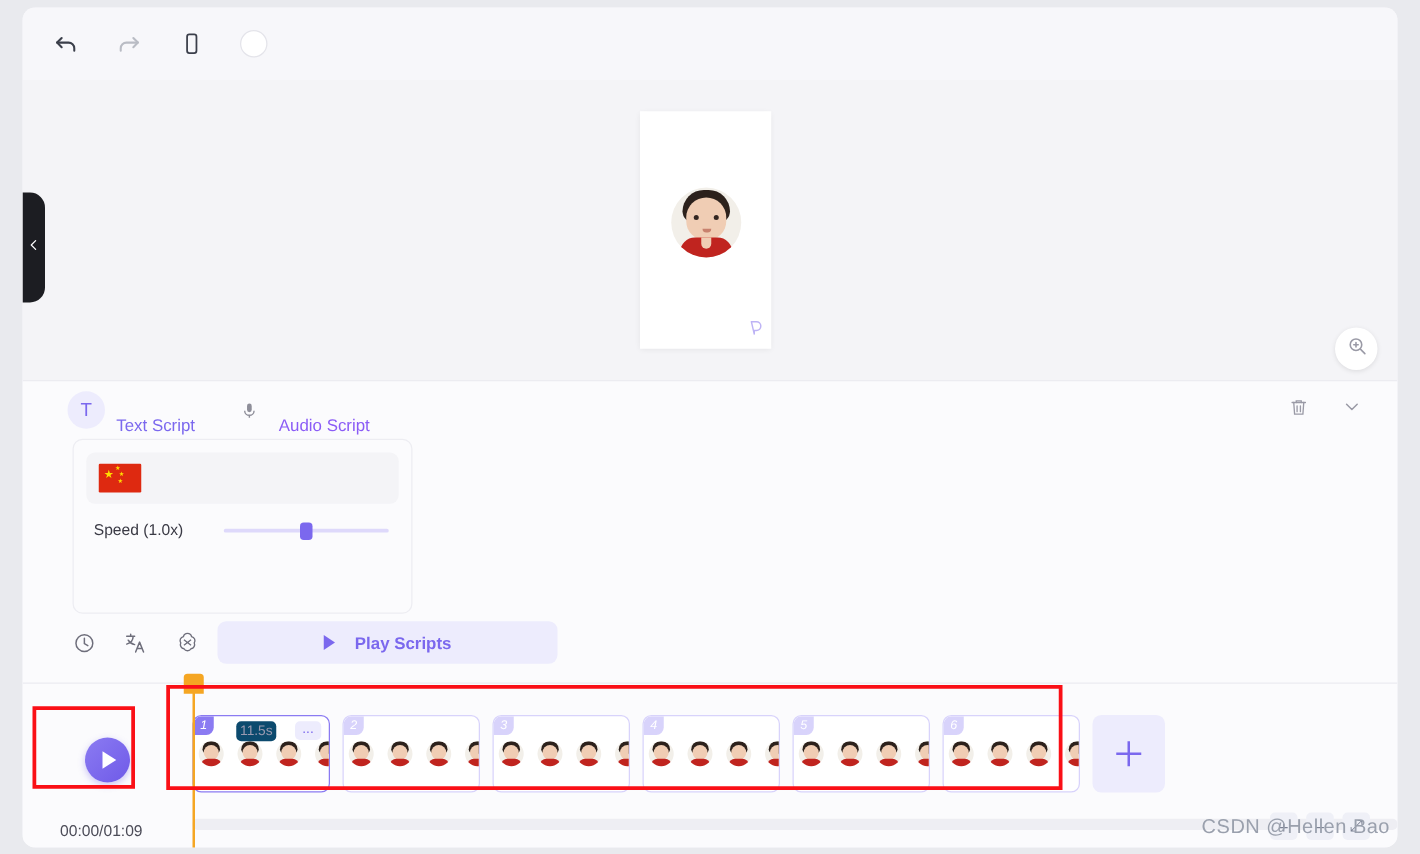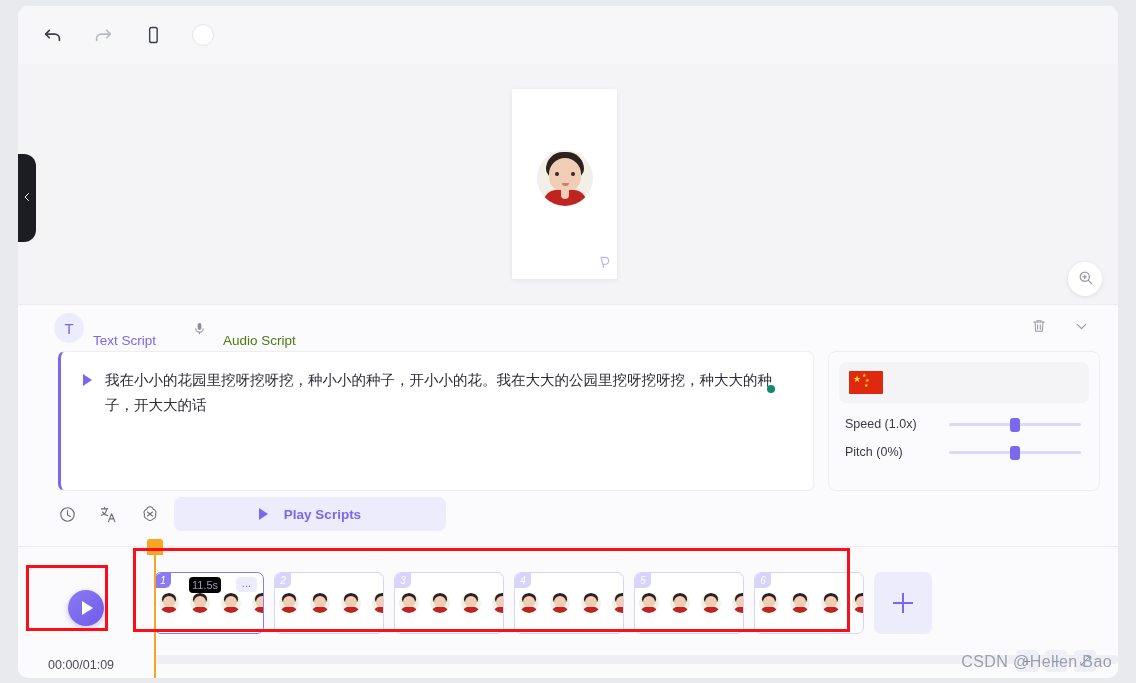--- a/index.html
+++ b/index.html
@@ -157,21 +157,21 @@
   .tab-badge {
     width: 30px; height: 30px;
     border-radius: 50%;
     background: #edecfd;
     color: #7b68ee;
     display: flex; align-items: center; justify-content: center;
     font-size: 15px; font-weight: 500;
   }
   .tab-label { font-size: 13.5px; color: #7b68ee; margin-top: 24px; }
   .tab.inactive .tab-badge { background: transparent; }
-  .tab.inactive .tab-label { color: #4d7c0f; }
+  .tab.inactive .tab-label { color: #8b5cf6; }
   .sp-head-spacer { flex: 1; }
   .sp-head-icon {
     width: 30px; height: 30px;
     display: flex; align-items: center; justify-content: center;
     cursor: pointer;
     margin-left: 12px;
   }
 
   
   .sp-body {
@@ -360,21 +360,21 @@
     font-size: 10px;
     width: 16px; height: 15px;
     display: flex; align-items: center; justify-content: center;
     border-radius: 6px 0 6px 0;
     font-style: italic;
     z-index: 2;
   }
   .clip.selected .clip-num { background: #8b7bf2; }
   .clip-dur {
     position: absolute; left: 34px; top: 4px;
-    background: #000000;
+    background: #0c4a6e;
     color: #9a9ab0;
     font-size: 11px;
     padding: 2px 3px;
     border-radius: 4px;
     z-index: 2;
   }
   .clip-more {
     position: absolute; right: 6px; top: 4px;
     background: #edecfd;
     color: #7b68ee;
@@ -571,43 +571,32 @@
         <div class="sp-head-icon">
           <span>
             <svg width="17" height="17" viewBox="0 0 24 24" fill="none" stroke="#9a9aa6" stroke-width="1.7" stroke-linecap="round" stroke-linejoin="round">
               <path d="M6 9 L12 15 L18 9"></path>
             </svg>
           </span>
         </div>
       </div>
 
       <div class="sp-body">
-        <div class="script-card">
-          <div class="script-play"></div>
-          <div class="script-text">我在小小的花园里挖呀挖呀挖，种小小的种子，开小小的花。我在大大的公园里挖呀挖呀挖，种大大的种子，开大大的话</div>
-          <div class="status-dot"></div>
-        </div>
 
         <div class="voice-panel">
           <div class="voice-row">
             <span class="flag">
               <span class="s1">★</span>
                 <span class="s2">★</span>
                 <span class="s3">★</span>
                 <span class="s4">★</span>
             </span>
           </div>
           <div class="slider-row">
             <span class="slider-label">Speed (1.0x)</span>
-            <span class="slider-track">
-              <span class="slider-thumb"></span>
-            </span>
-          </div>
-          <div class="slider-row">
-            <span class="slider-label">Pitch (0%)</span>
             <span class="slider-track">
               <span class="slider-thumb"></span>
             </span>
           </div>
         </div>
       </div>
 
       <div class="sp-foot">
         <div class="foot-icons">
           <span class="foot-icon">

